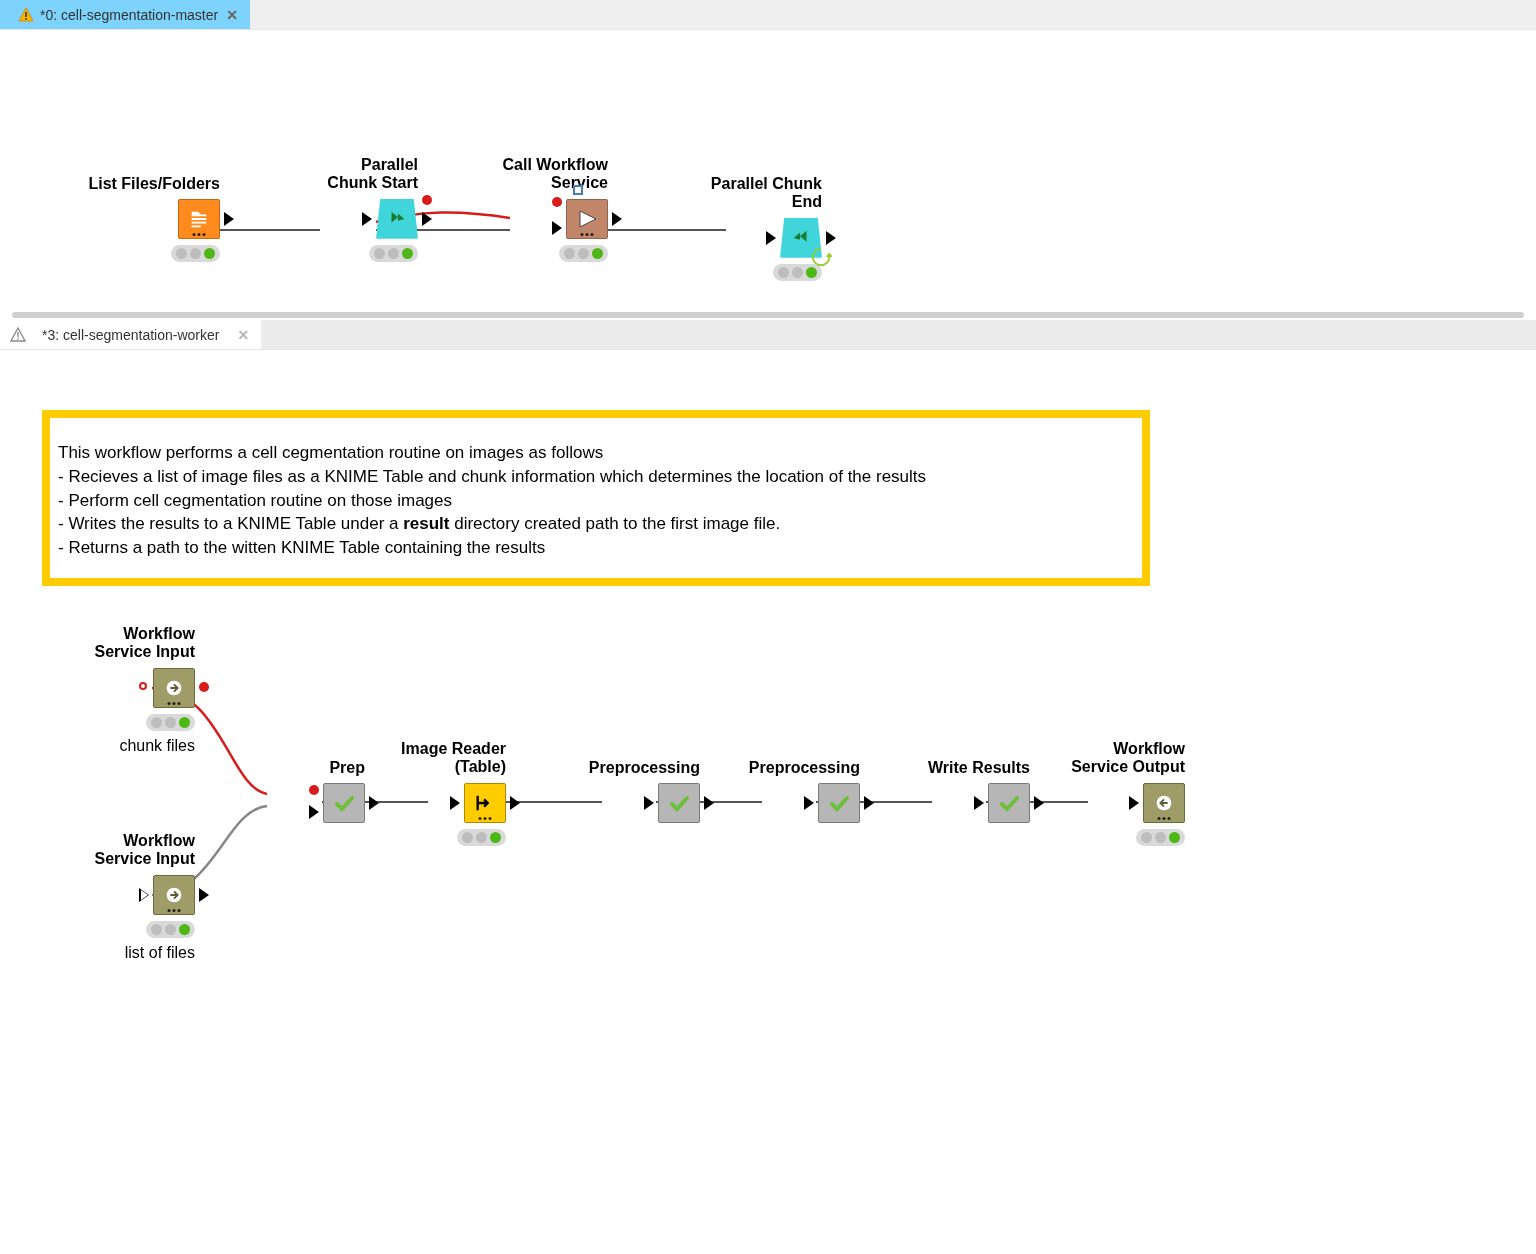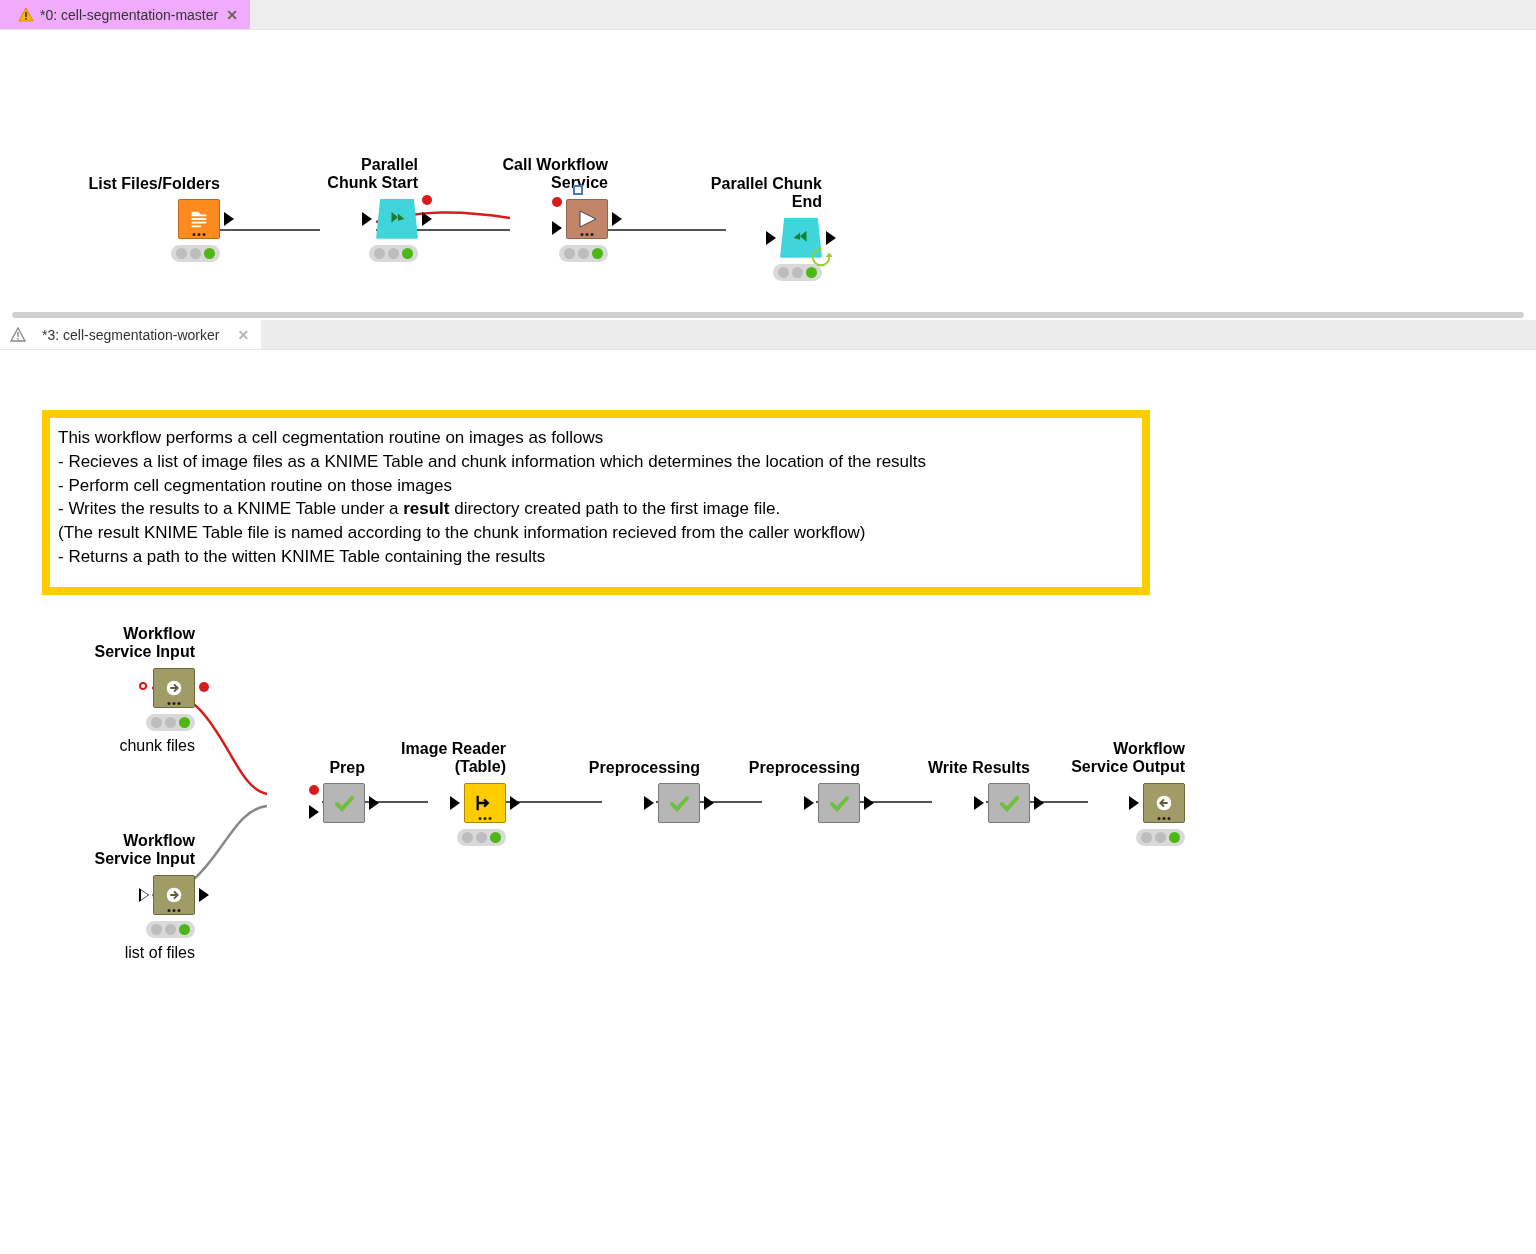--- a/index.html
+++ b/index.html
@@ -26,21 +26,21 @@
     display: flex;
     align-items: center;
     padding: 0 10px;
     gap: 6px;
     font-size: 14px;
     color: #333;
     cursor: pointer;
     position: relative;
   }
   .tab.active {
-    background: #f0abfc;
+    background: #7dd3fc;
     padding-left: 18px;
   }
   .tab .warn-icon {
     width: 16px; height: 16px;
   }
   .tab .close-x {
     font-weight: bold;
     color: #6b6257;
     font-size: 14px;
     padding: 0 2px;
@@ -182,21 +182,21 @@
     top: 0; left: 0;
     width: 100%; height: 100%;
     pointer-events: none;
   }
 
   
   .annotation {
     position: absolute;
     border: 8px solid #ffcc00;
     background: #fff;
-    padding: 8px 8px 18px 8px;
+    padding: 23px 8px 18px 8px;
     font-size: 17px;
     line-height: 1.4;
     color: #000;
   }
   .annotation .bold { font-weight: 700; }
 
   .loop-arrow{
     position:absolute;
     right:-10px; bottom:-10px;
     width:22px;height:22px;
@@ -335,21 +335,20 @@
 
   <div class="canvas" id="canvas-bottom">
 
     <div class="annotation" style="left:42px; top:60px; width:1108px;">
       <div>This workflow performs a cell cegmentation routine on images as follows</div>
       <div>- Recieves a list of image files as a KNIME Table and chunk information which determines the location of the results</div>
       <div>- Perform cell cegmentation routine on those images</div>
       <div>
         <span>- Writes the results to a KNIME Table under a </span><span class="bold">result</span><span> directory created  path to the first image file.</span>
       </div>
-      <div>  (The result KNIME Table file is named according to the chunk information recieved from the caller workflow)</div>
       <div>- Returns a path to the witten KNIME Table containing the results</div>
     </div>
 
     <svg class="wires">
 
       <path d="M152,338 C220,338 230,438 267,444" stroke="#d81b1b" stroke-width="2.5" fill="none"></path>
 
       <path d="M152,545 C215,545 225,460 267,456" stroke="#888" stroke-width="2.5" fill="none"></path>
 
       <path d="M322,452 L428,452" stroke="#555" stroke-width="2" fill="none"></path>

